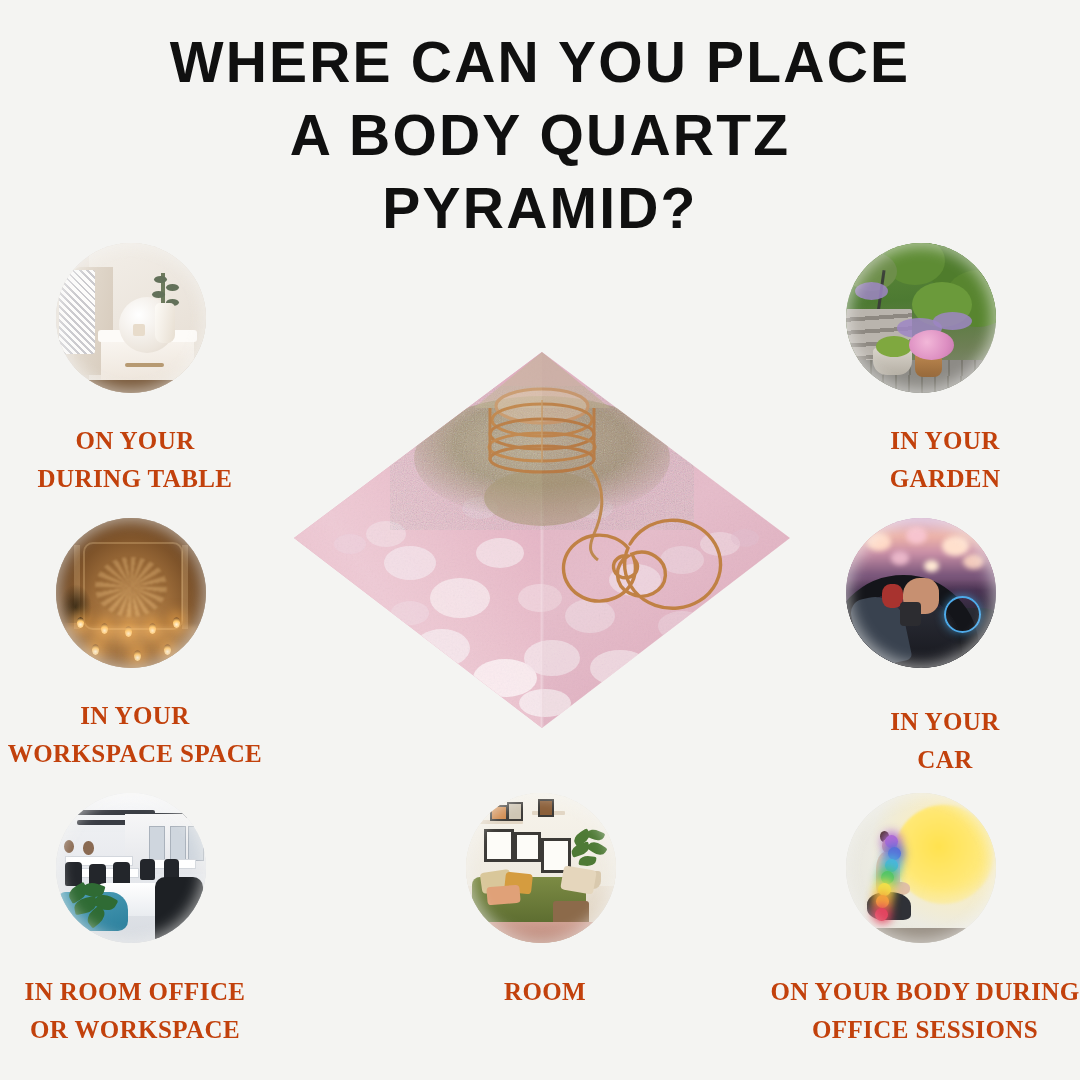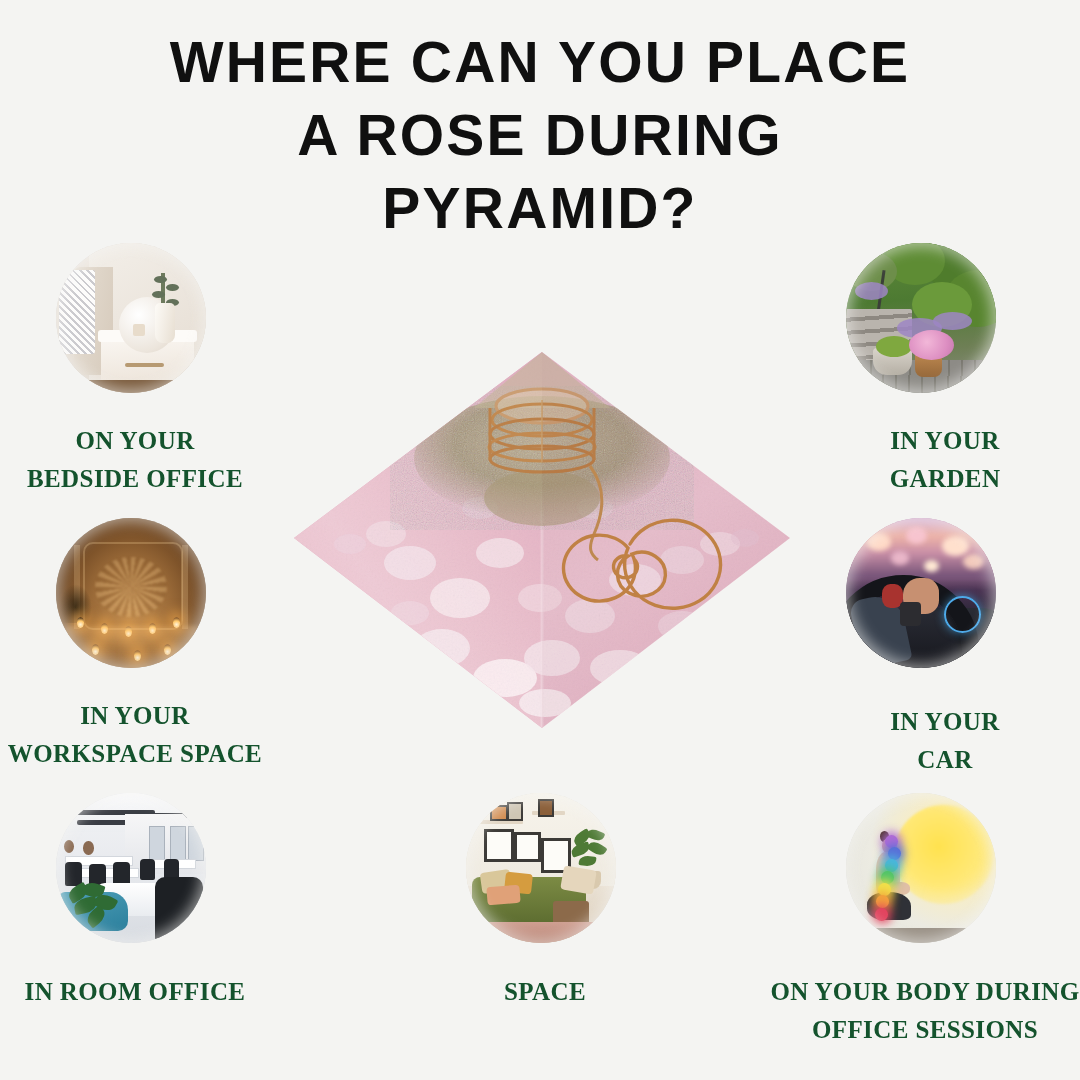--- a/index.html
+++ b/index.html
@@ -62,21 +62,21 @@
 
   
   .caption {
     position: absolute;
     text-align: center;
     font-family: "Liberation Serif", "DejaVu Serif", serif;
     font-weight: 700;
     font-size: 25px;
     line-height: 38px;
     letter-spacing: 0.4px;
-    color: #14532d;
+    color: #c2410c;
     white-space: nowrap;
   }
   .caption span { display: block; }
 
   
 
   
   .sc-bed { background: linear-gradient(170deg,#efe9e2 0%,#e6ded4 55%,#d9cec1 100%); }
   .sc-bed .wall     { position:absolute; left:22%; top:0; right:0; bottom:0; background:linear-gradient(150deg,#f3efe9,#e4dbd0); }
   .sc-bed .headb    { position:absolute; left:12%; top:16%; width:26%; height:72%; background:linear-gradient(100deg,#e6ded3,#d6cabb); border-radius:6px 0 0 0; }
@@ -196,21 +196,21 @@
   }
   #pyramid-figure svg { display:block; width:100%; height:100%; }
 </style>
 </head>
 <body style="background: rgb(244, 244, 242);">
 
 <div id="canvas" style="background: rgb(244, 244, 242);">
 
   <div class="title-block">
     <span class="title-line">WHERE CAN YOU PLACE</span>
-    <span class="title-line">A ROSE DURING</span>
+    <span class="title-line">A BODY QUARTZ</span>
     <span class="title-line">PYRAMID?</span>
   </div>
 
   <div id="pyramid-figure">
     <svg viewBox="0 0 504 384" xmlns="http://www.w3.org/2000/svg">
       <defs>
         <linearGradient id="faceLeft" x1="0" y1="1" x2="1" y2="0">
           <stop offset="0%" stop-color="#e9b9c8"></stop>
           <stop offset="35%" stop-color="#efc9d4"></stop>
           <stop offset="70%" stop-color="#e7b6c6"></stop>
@@ -331,21 +331,21 @@
       <div class="lf" style="left:73%; top:27%;"></div>
       <div class="lf" style="left:64%; top:32%;"></div>
       <div class="lf" style="left:73%; top:37%;"></div>
       <div class="vase"></div>
       <div class="floor"></div>
     </div>
     <div class="soft-edge"></div>
   </div>
   <div class="caption" style="left:0; top:422px; width:270px;">
     <span>ON YOUR</span>
-    <span>BEDSIDE OFFICE</span>
+    <span>DURING TABLE</span>
   </div>
 
   <div class="photo" style="left:56px; top:518px;">
     <div class="scene sc-med">
       <div class="arch"></div>
       <div class="mandala"></div>
       <div class="pillarL"></div>
       <div class="pillarR"></div>
       <div class="plant"></div>
       <div class="flame" style="left:14%; top:66%;"></div>
@@ -391,20 +391,21 @@
       <div class="leaf" style="left:18%; top:60%; width:14%; height:9%;  transform:rotate(18deg);"></div>
       <div class="leaf" style="left:12%; top:70%; width:15%; height:10%; transform:rotate(-12deg);"></div>
       <div class="leaf" style="left:26%; top:68%; width:14%; height:10%; transform:rotate(28deg);"></div>
       <div class="leaf" style="left:20%; top:78%; width:13%; height:9%;  transform:rotate(-40deg);"></div>
       <div class="bigchr"></div>
     </div>
     <div class="soft-edge"></div>
   </div>
   <div class="caption" style="left:0; top:973px; width:270px;">
     <span>IN ROOM OFFICE</span>
+    <span>OR WORKSPACE</span>
   </div>
 
   <div class="photo" style="left:846px; top:243px;">
     <div class="scene sc-gar">
       <div class="bush" style="left:50%; top:-8%; width:56%; height:40%; background:#4f7c2c;"></div>
       <div class="bush" style="left:26%; top:-4%; width:40%; height:32%; background:#5e8c34;"></div>
       <div class="bush" style="left:66%; top:18%; width:44%; height:38%; background:#58852f;"></div>
       <div class="bush" style="left:44%; top:26%; width:40%; height:30%; background:#6b9a3b;"></div>
       <div class="bush" style="left:0%;  top:6%;  width:34%; height:26%; background:#6d8e4a;"></div>
       <div class="rail"></div>
@@ -498,16 +499,16 @@
       <div class="cushL"></div>
       <div class="cushM"></div>
       <div class="cushO"></div>
       <div class="cushR"></div>
       <div class="table"></div>
       <div class="rug"></div>
     </div>
     <div class="soft-edge"></div>
   </div>
   <div class="caption" style="left:410px; top:973px; width:270px;">
-    <span>SPACE</span>
+    <span>ROOM</span>
   </div>
 
 </div>
 
 </body></html>

